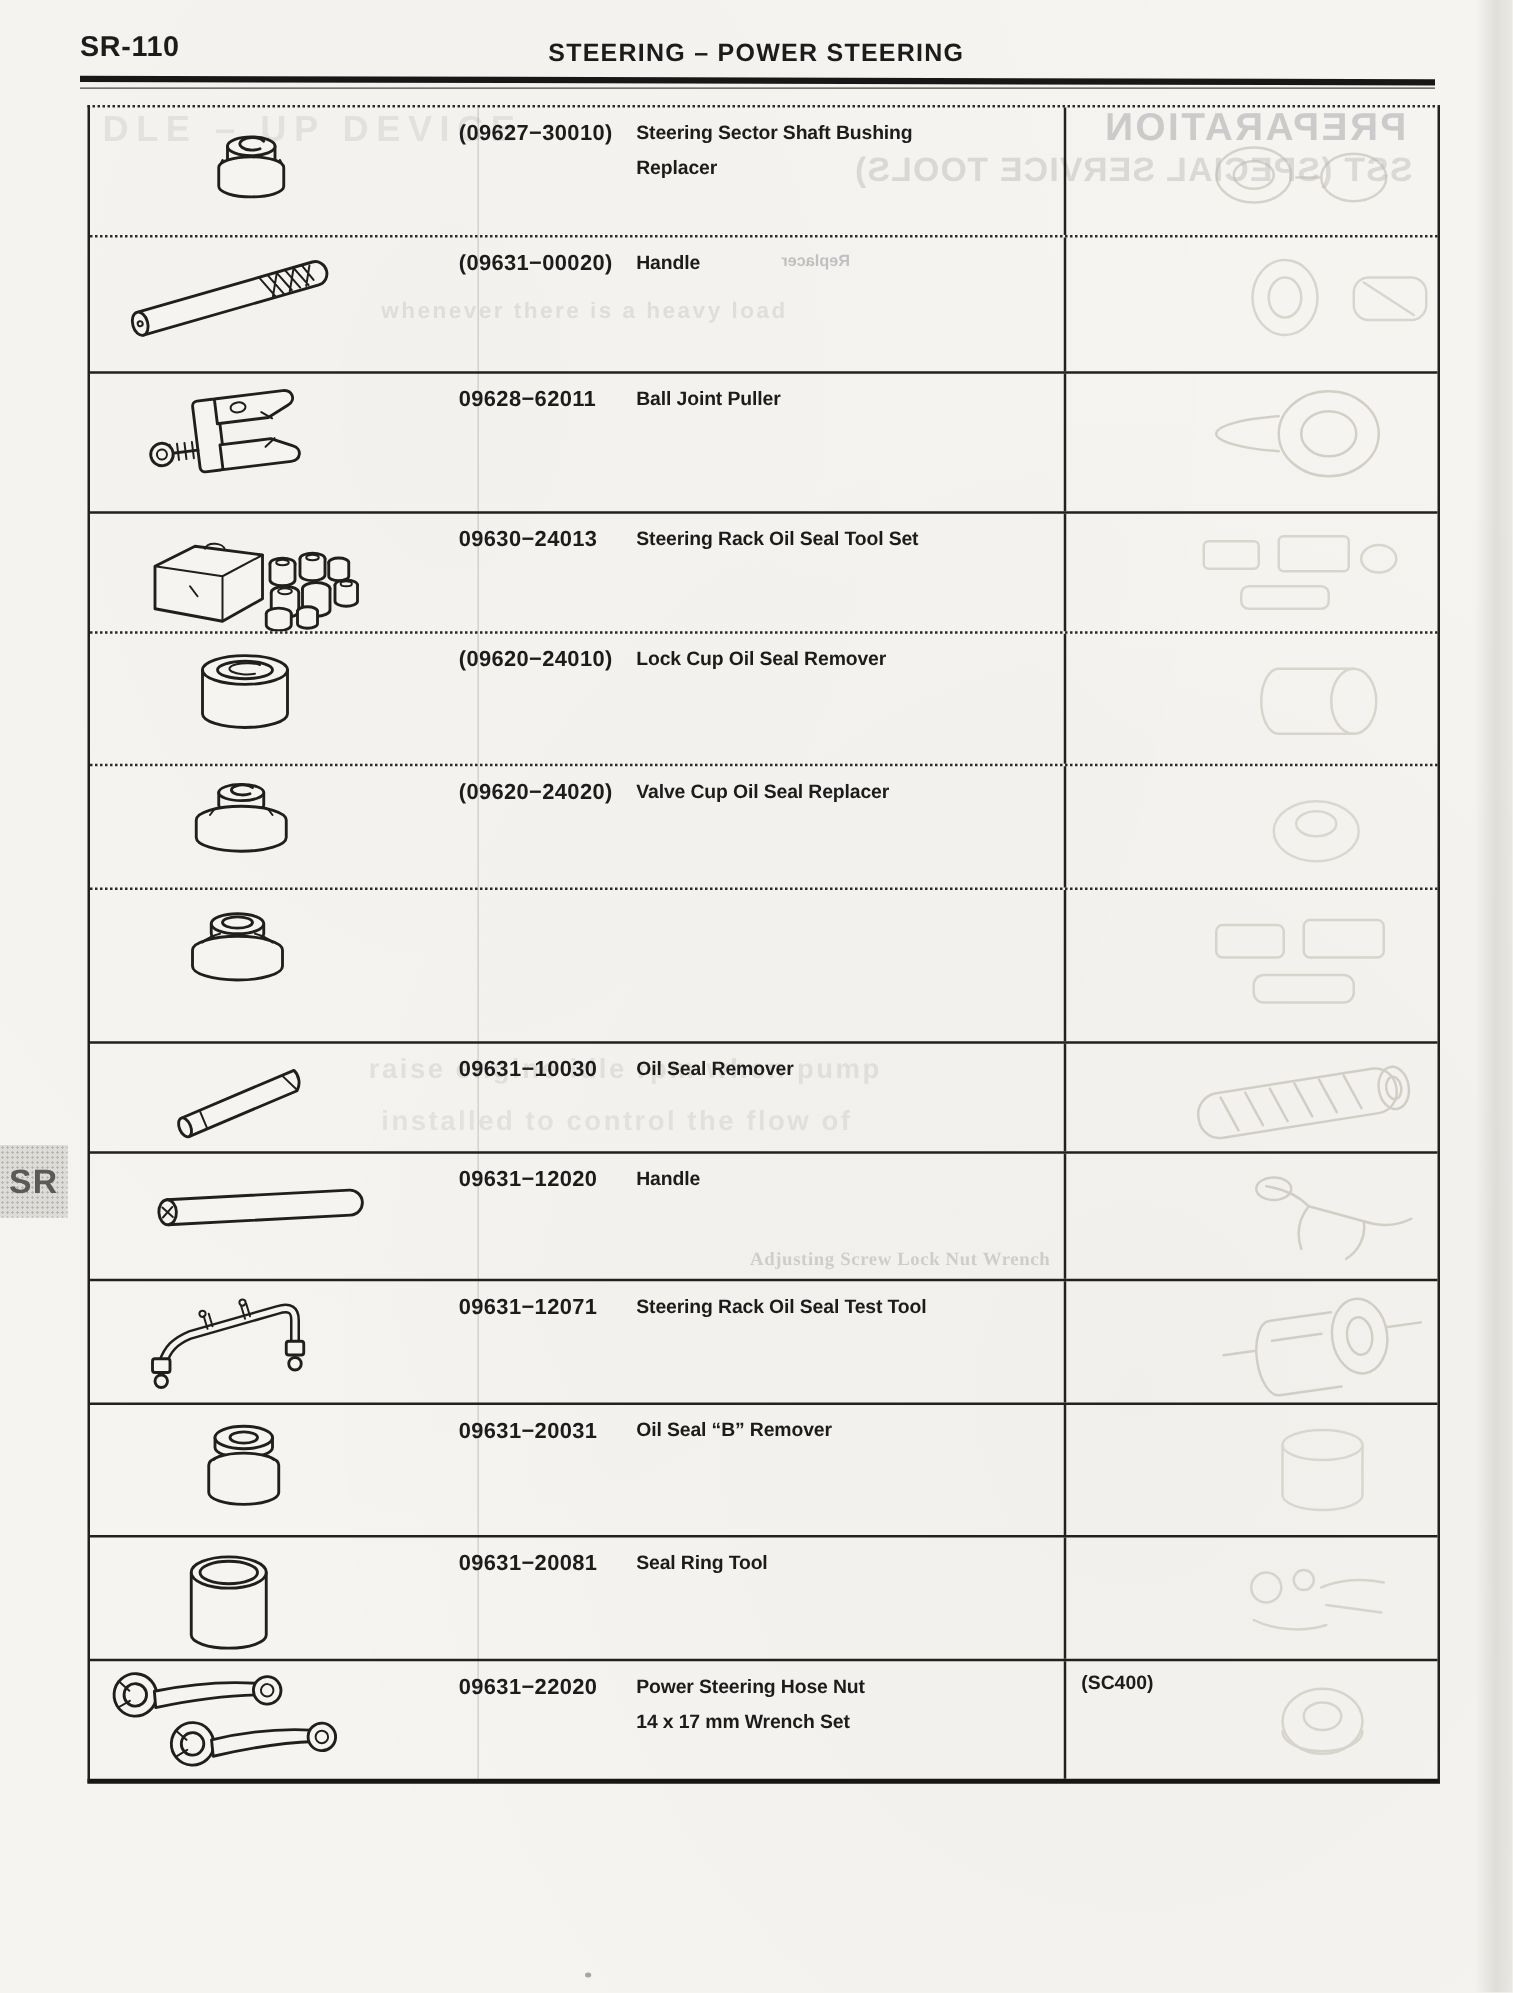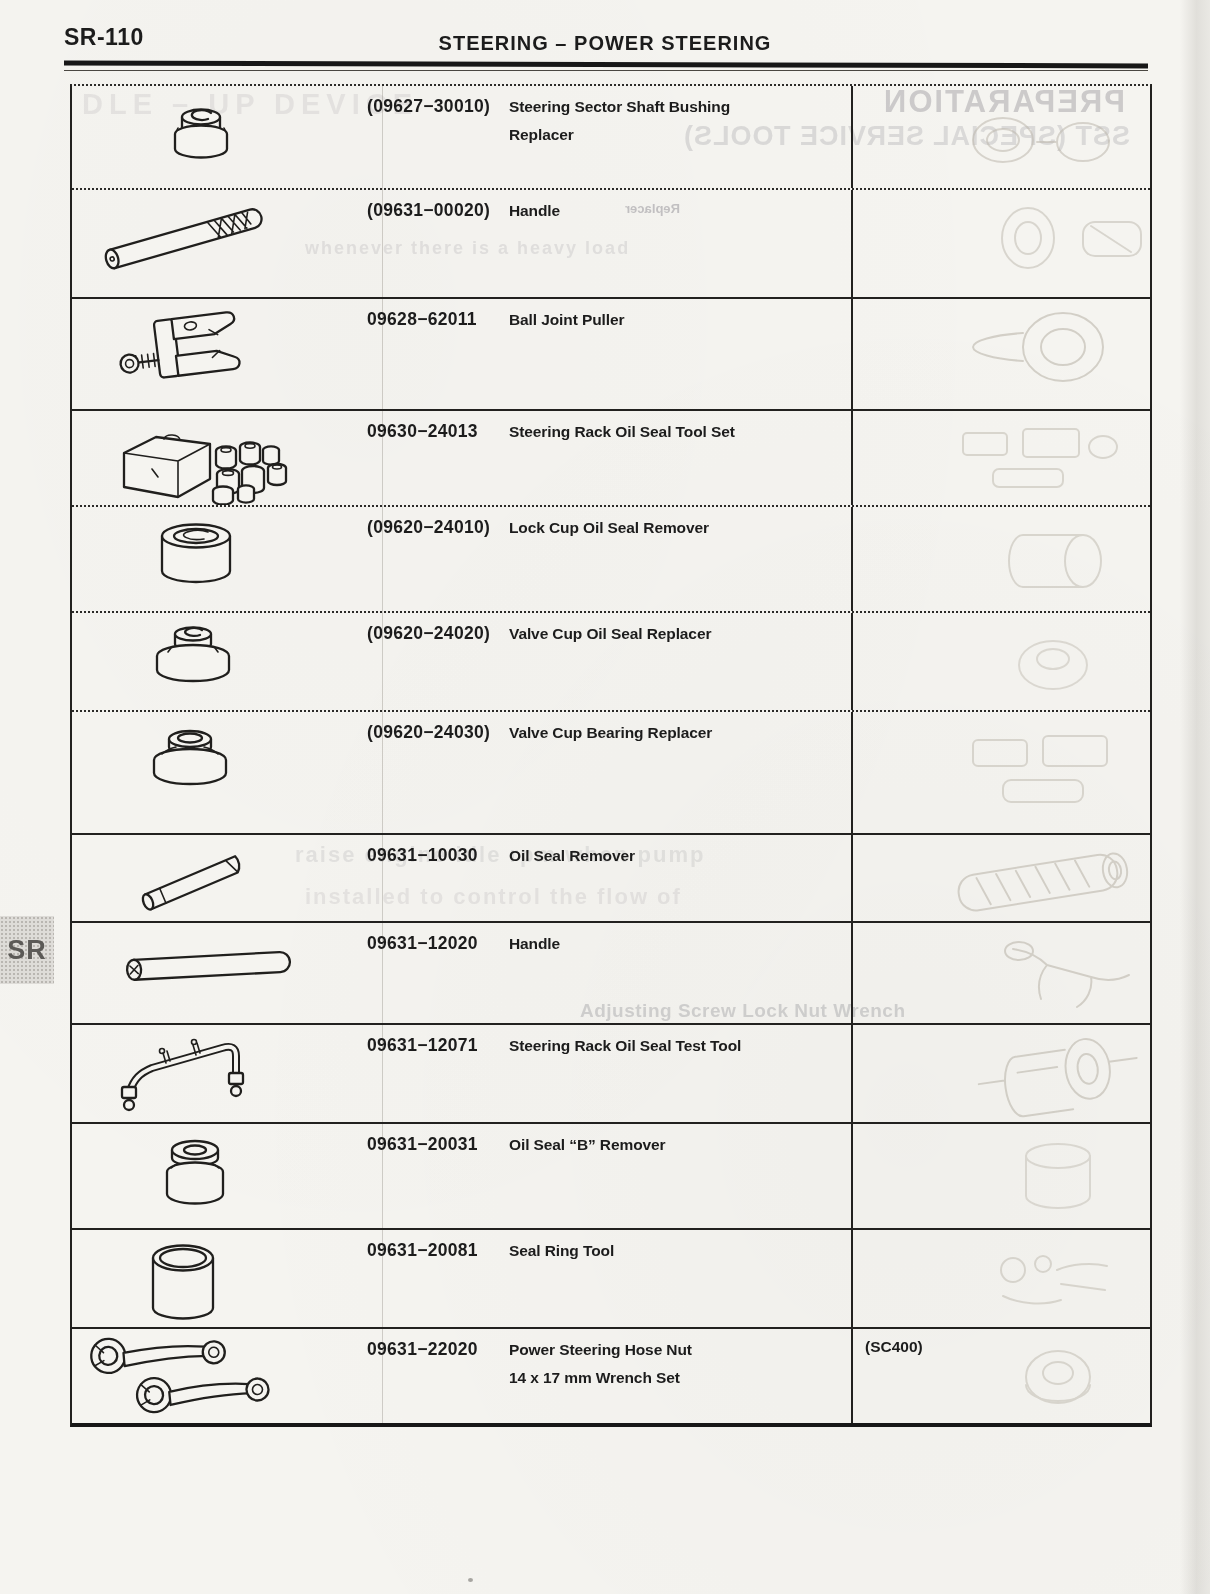--- a/index.html
+++ b/index.html
@@ -41,21 +41,21 @@
   svg.tool .pf{fill:#f5f4f0;}
   svg.tool .thin{stroke-width:1.6;}
 
   
   .ghost{position:absolute;font-weight:700;white-space:nowrap;pointer-events:none;}
   .mir{transform:scaleX(-1);}
   svg.ghostsvg{position:absolute;pointer-events:none;}
   svg.ghostsvg path,svg.ghostsvg ellipse,svg.ghostsvg rect,svg.ghostsvg circle{
     stroke:#bdb8ad;stroke-width:2;fill:none;stroke-linecap:round;stroke-linejoin:round;}
 
-  .side-tab{position:absolute;left:0;top:916px;width:54px;height:68px;
+  .side-tab{position:absolute;left:0;top:916px;width:54px;height:58px;
     background-color:#dedcd8;
     background-image:radial-gradient(#b9b6b1 1px, transparent 1.1px);
     background-size:4px 4px;
     display:flex;align-items:center;justify-content:center;
     font-size:27px;font-weight:700;color:#5c5a57;letter-spacing:1px;}
   .scan-band-right{position:absolute;right:0;top:0;width:30px;height:1594px;
     background:linear-gradient(to right, rgba(0,0,0,0), rgba(100,95,85,.14) 55%, rgba(100,95,85,.08));}
   .speck{position:absolute;left:468px;top:1578px;width:5px;height:4px;background:rgba(90,88,84,.5);border-radius:50%;}
 </style>
 </head>
@@ -66,21 +66,21 @@
 <div class="hdr-rule"></div>
 <div class="hdr-rule2"></div>
 
 <div class="ghost mir" style="left:845px;top:84px;width:280px;font-size:31px;letter-spacing:2px;color:rgba(108,106,116,.30);">PREPARATION</div>
 <div class="ghost mir" style="left:430px;top:121px;width:700px;font-size:27px;letter-spacing:1px;color:rgba(110,108,118,.20);">SST (SPECIAL SERVICE TOOLS)</div>
 <div class="ghost" style="left:82px;top:88px;font-size:29px;letter-spacing:6px;color:rgba(120,118,126,.13);">DLE – UP DEVICE</div>
 <div class="ghost mir" style="left:560px;top:201px;width:120px;font-size:13px;color:rgba(100,98,108,.35);">Replacer</div>
 <div class="ghost" style="left:305px;top:238px;font-size:18px;letter-spacing:2px;color:rgba(112,110,118,.15);">whenever there is a heavy load</div>
 <div class="ghost" style="left:295px;top:842px;font-size:22px;letter-spacing:2px;color:rgba(112,110,118,.14);">raise engine idle rpm when pump</div>
 <div class="ghost" style="left:305px;top:884px;font-size:22px;letter-spacing:2px;color:rgba(112,110,118,.12);">installed to control the flow of</div>
-<div class="ghost" style="left:580px;top:1000px;font-size:19px;letter-spacing:.5px;color:rgba(105,103,112,.26);">Adjusting Screw Lock Nut Wrench</div>
+<div class="ghost" style="left:600px;top:1000px;font-size:15px;letter-spacing:.5px;color:rgba(105,103,112,.26);font-family:Liberation Serif, serif;">Adjusting Screw Lock Nut Wrench</div>
 
 <div class="sst-table">
   <div class="faint-vline"></div>
 
   <div class="row" style="height:102px;">
     <div class="cell-img">
       <svg class="tool" style="left:93px;top:18px;" width="72" height="62" viewBox="0 0 72 62">
         <path class="pf" d="M17 13v12a19 6.5 0 0 0 38 0V13"></path>
         <ellipse class="pf" cx="36" cy="13" rx="19" ry="7.5"></ellipse>
         <path d="M46 9a10 5 0 1 0-3 6"></path>
@@ -239,23 +239,20 @@
   <div class="row bt-dot" style="height:123px;">
     <div class="cell-img">
       <svg class="tool" style="left:70px;top:10px;" width="96" height="80" viewBox="0 0 96 80">
         <path class="pf" d="M27 17v8a21 7 0 0 0 42 0v-8"></path>
         <ellipse class="pf" cx="48" cy="17" rx="21" ry="8"></ellipse>
         <ellipse cx="48" cy="16" rx="12" ry="4.5"></ellipse>
         <path class="pf" d="M12 38a36 11 0 0 1 72 0v13a36 11 0 0 1-72 0z"></path>
         <path class="thin" d="M20 32c4-4 10-6 14-7M76 32c-4-4-10-6-14-7"></path>
       </svg>
     </div>
-    <div class="cell-text">
-      <span class="pn">(09620−24030)</span><span class="nm">Valve Cup Bearing Replacer</span>
-    </div>
     <div class="cell-note">
       <svg class="ghostsvg" style="left:90px;top:10px;opacity:.5;" width="210" height="100" viewBox="0 0 210 100">
         <rect x="30" y="18" width="54" height="26" rx="5"></rect>
           <rect x="100" y="14" width="64" height="30" rx="5"></rect>
         <rect x="60" y="58" width="80" height="22" rx="8"></rect>
       </svg>
     </div>
   </div>
 
   <div class="row bt-solid" style="height:88px;">

